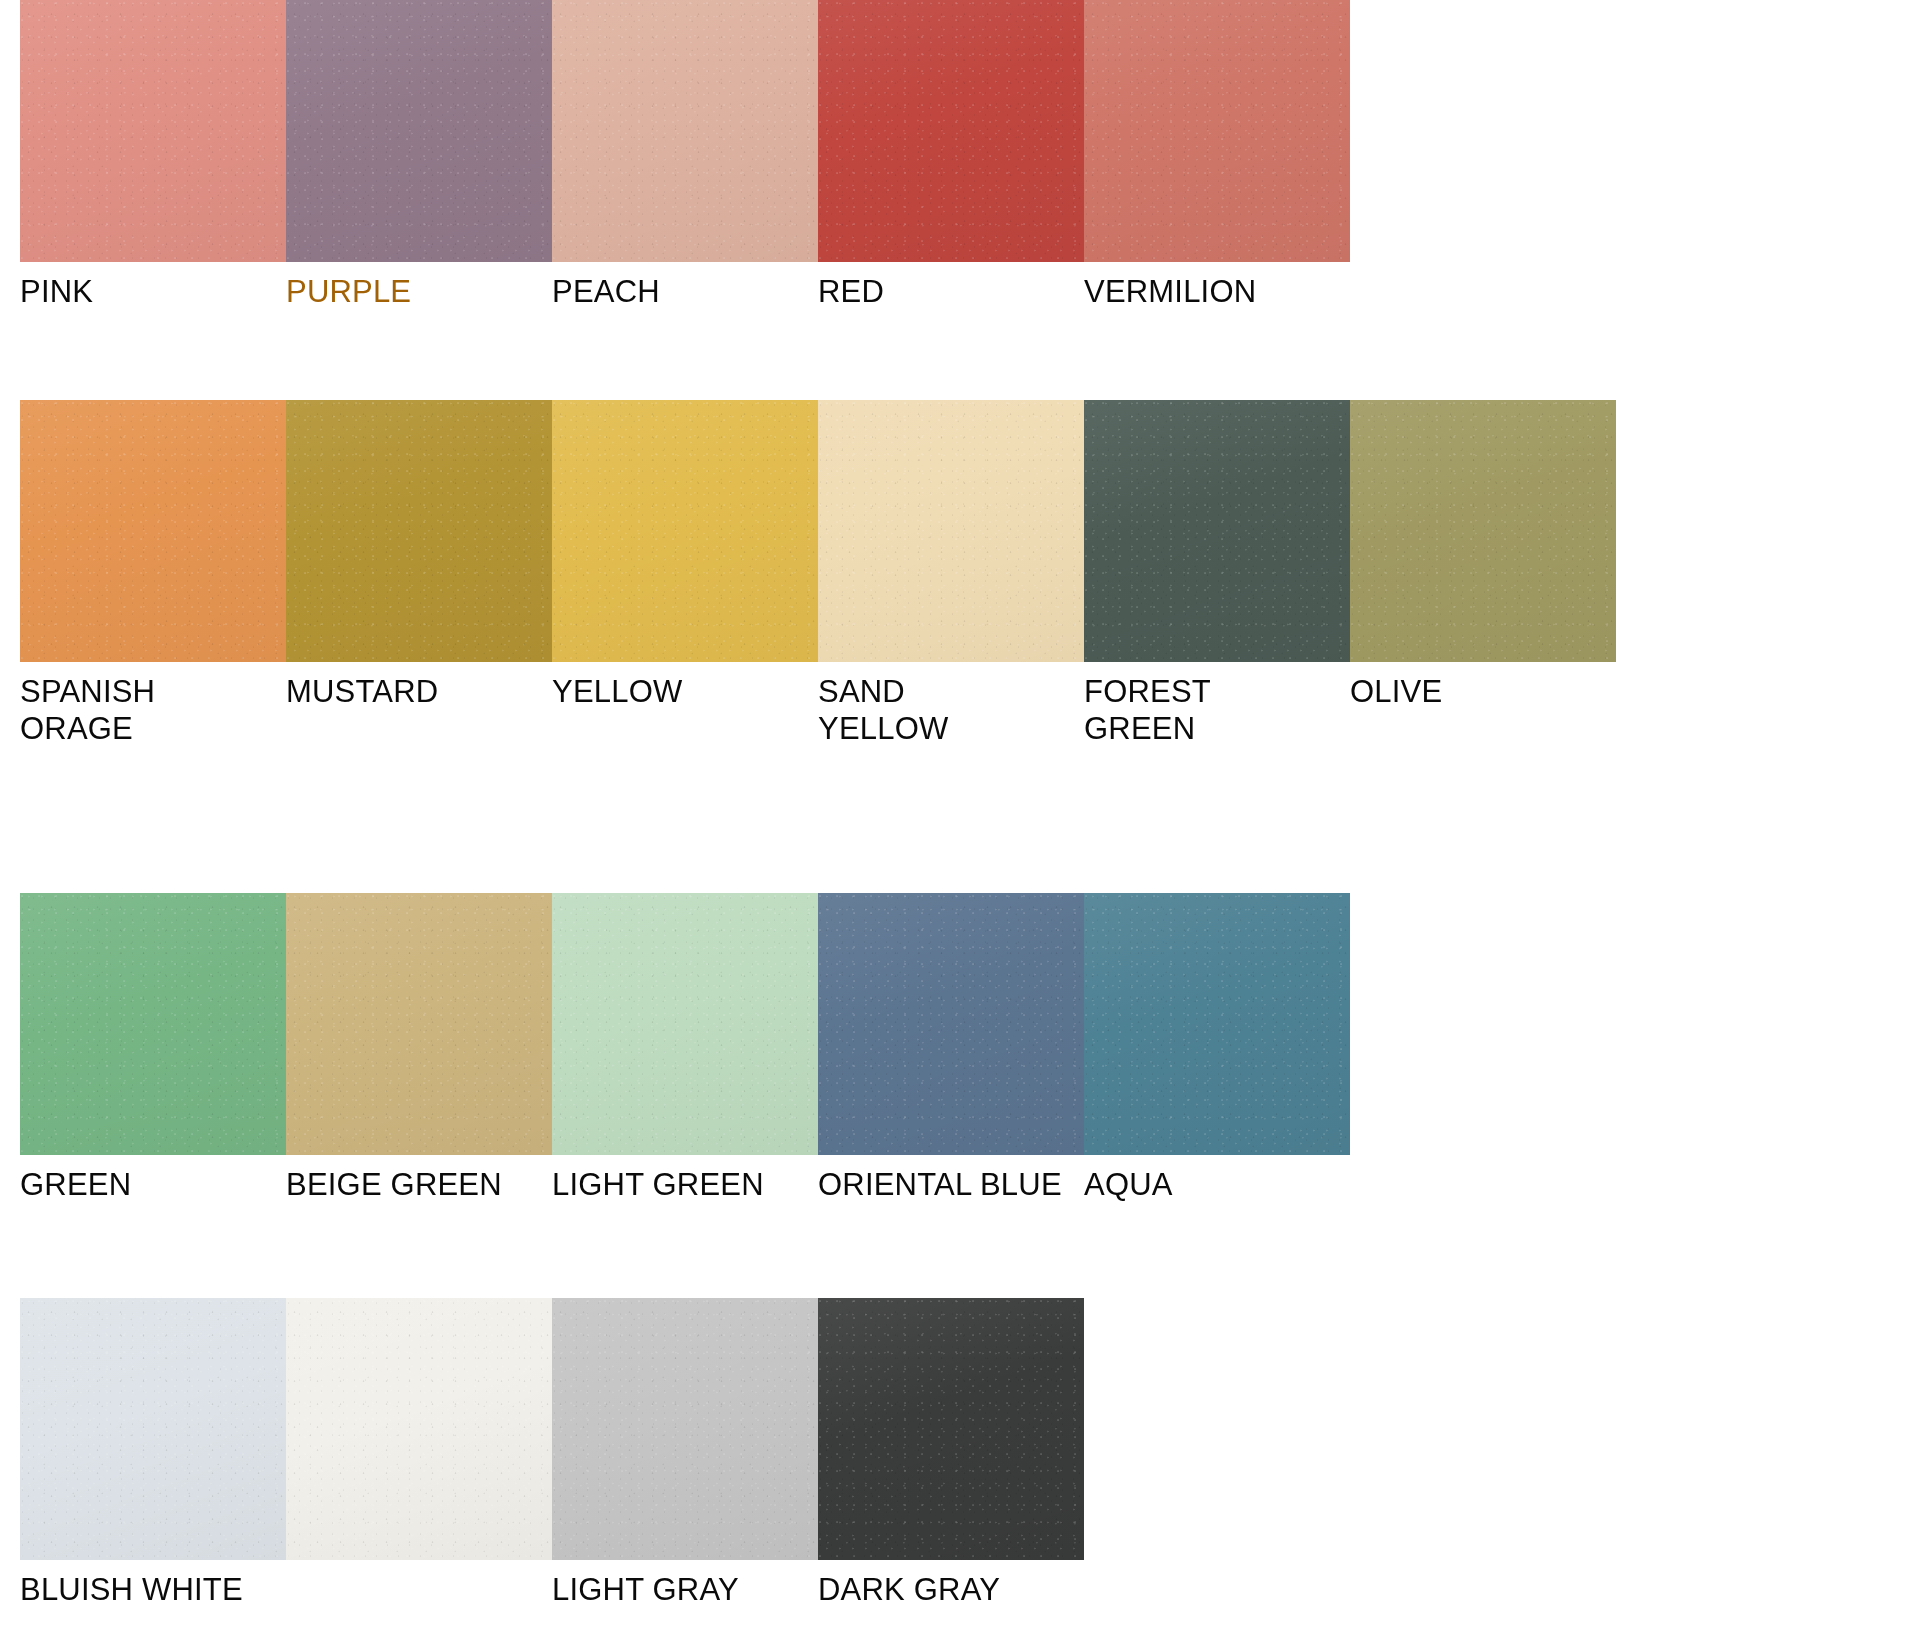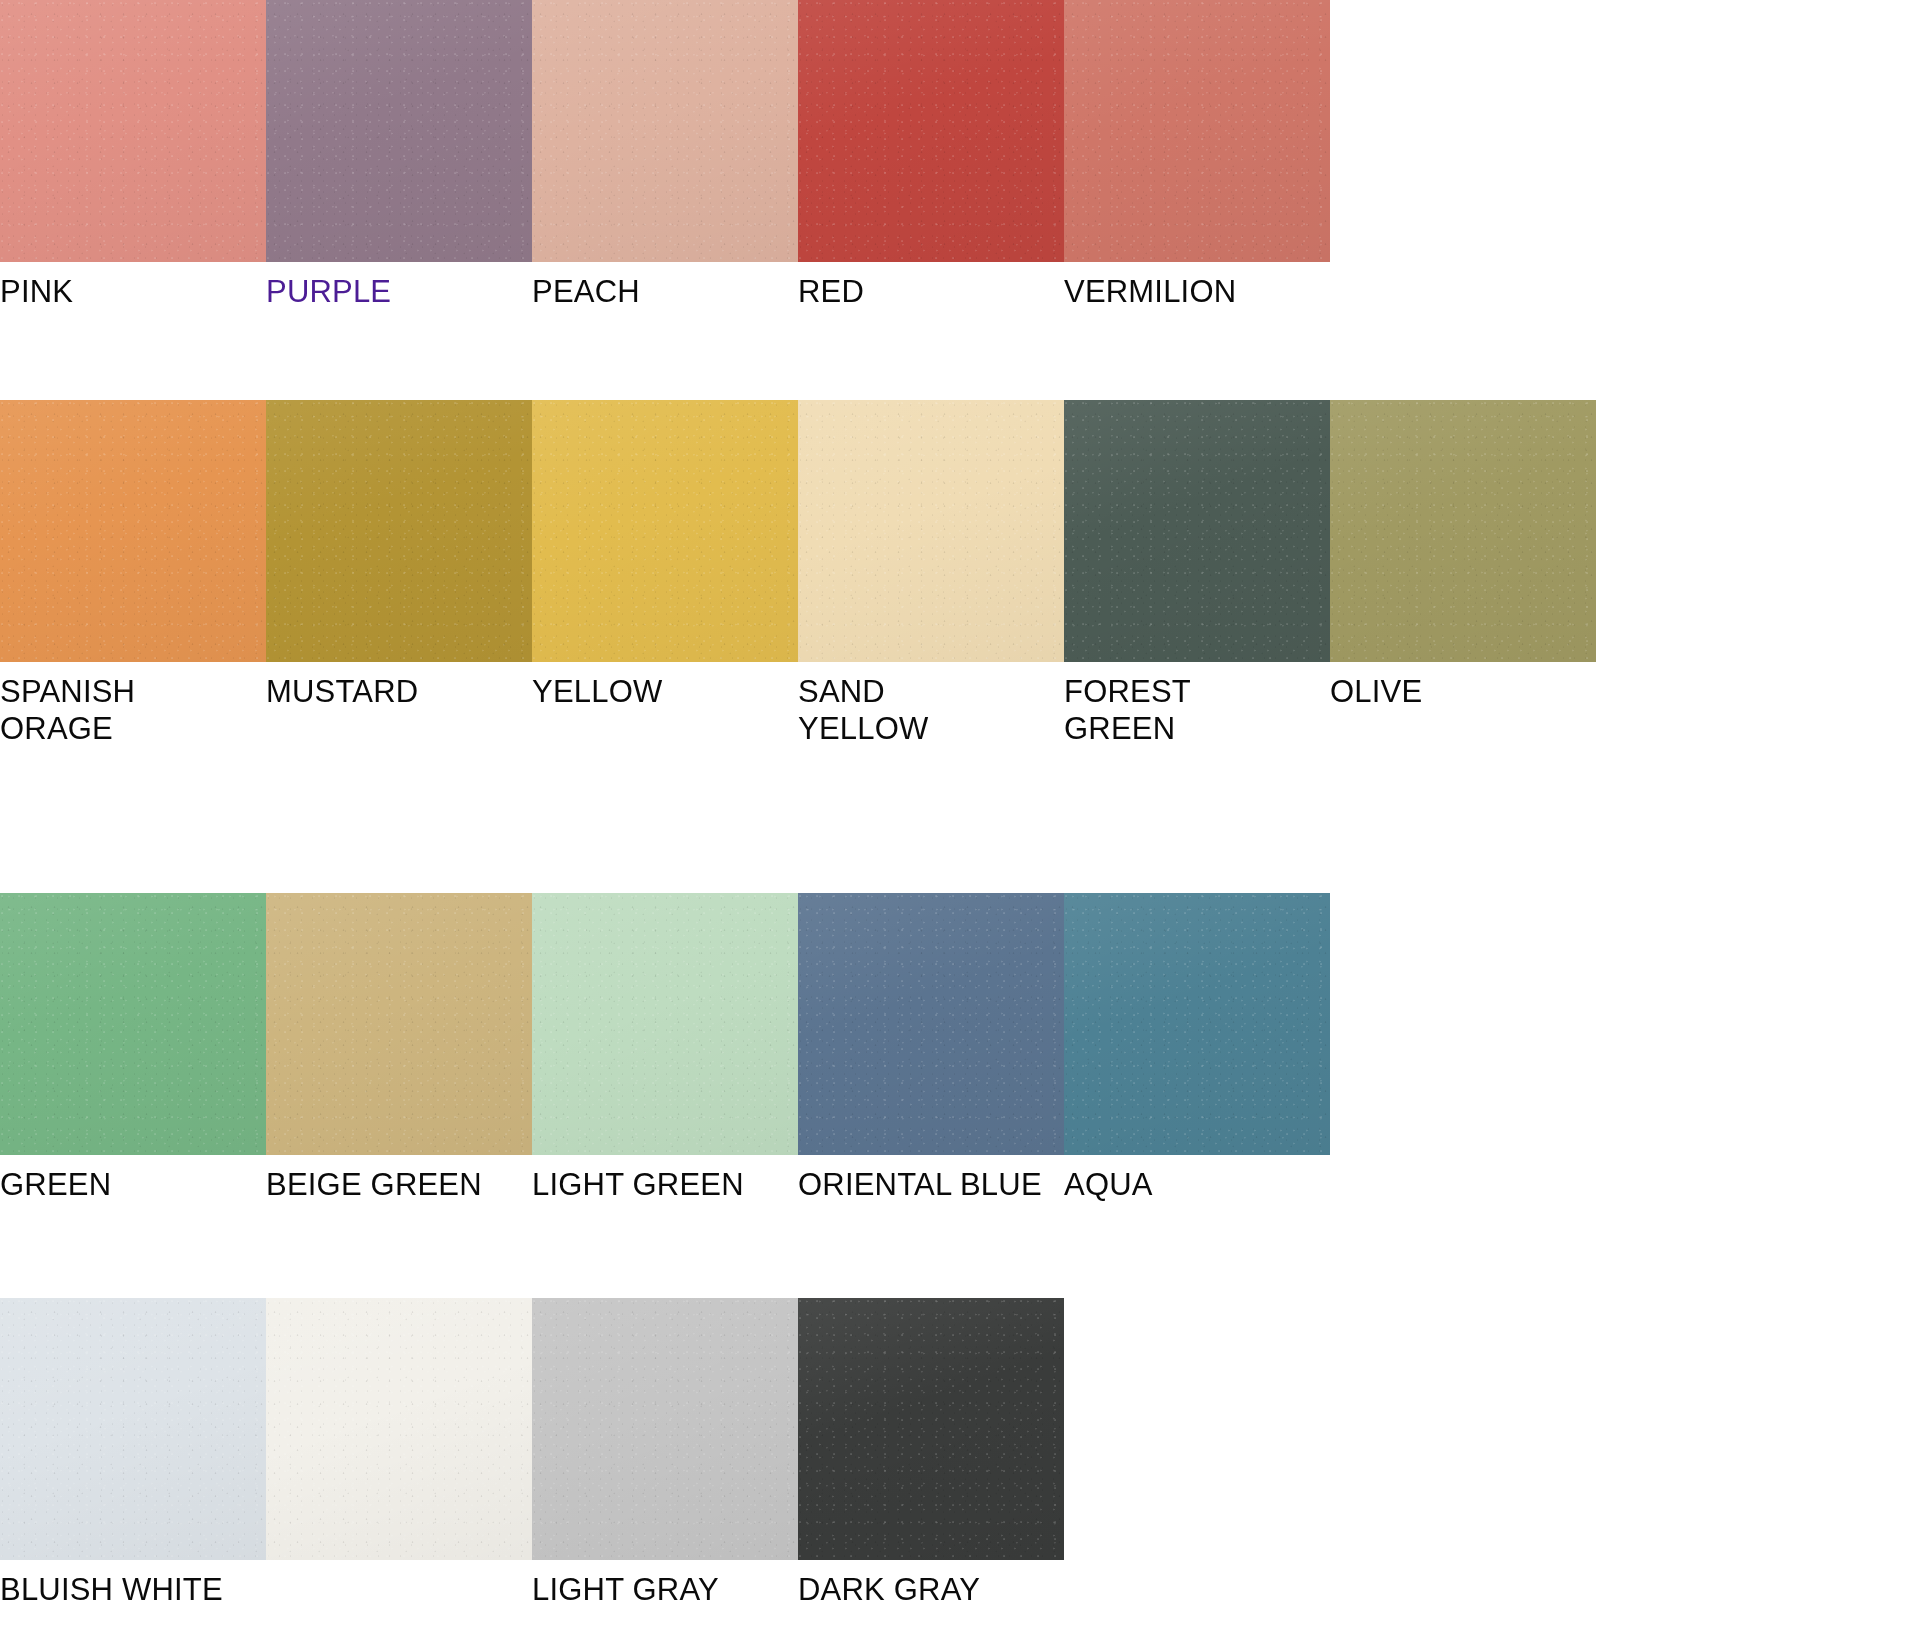--- a/index.html
+++ b/index.html
@@ -35,20 +35,21 @@
   .row-2 { height: 493px; }
   .row-3 { height: 405px; }
   .row-4 { height: 462px; }
 
   .swatch-cell {
     width: 266px;           
     flex: 0 0 266px;
     display: flex;
     flex-direction: column;
     align-items: flex-start;
+    padding-left: 20px;
   }
 
   .swatch-chip {
     width: 266px;
     height: 262px;
     position: relative;
     overflow: hidden;
     background-color: #cccccc;
   }
 
@@ -113,21 +114,21 @@
           <div class="chip-sheen"></div>
         </div>
         <div class="swatch-label" style="color: rgb(10, 10, 10);">PINK</div>
       </div>
       <div class="swatch-cell">
         <div class="swatch-chip">
           <div class="chip-fill" style="background-color: rgb(145, 121, 138);"></div>
           <div class="chip-grain"></div>
           <div class="chip-sheen"></div>
         </div>
-        <div class="swatch-label" style="color: #4c1d95;">PURPLE</div>
+        <div class="swatch-label" style="color: #a16207;">PURPLE</div>
       </div>
       <div class="swatch-cell">
         <div class="swatch-chip">
           <div class="chip-fill" style="background-color: rgb(222, 178, 160);"></div>
           <div class="chip-grain"></div>
           <div class="chip-sheen"></div>
         </div>
         <div class="swatch-label" style="color: rgb(10, 10, 10);">PEACH</div>
       </div>
       <div class="swatch-cell">

